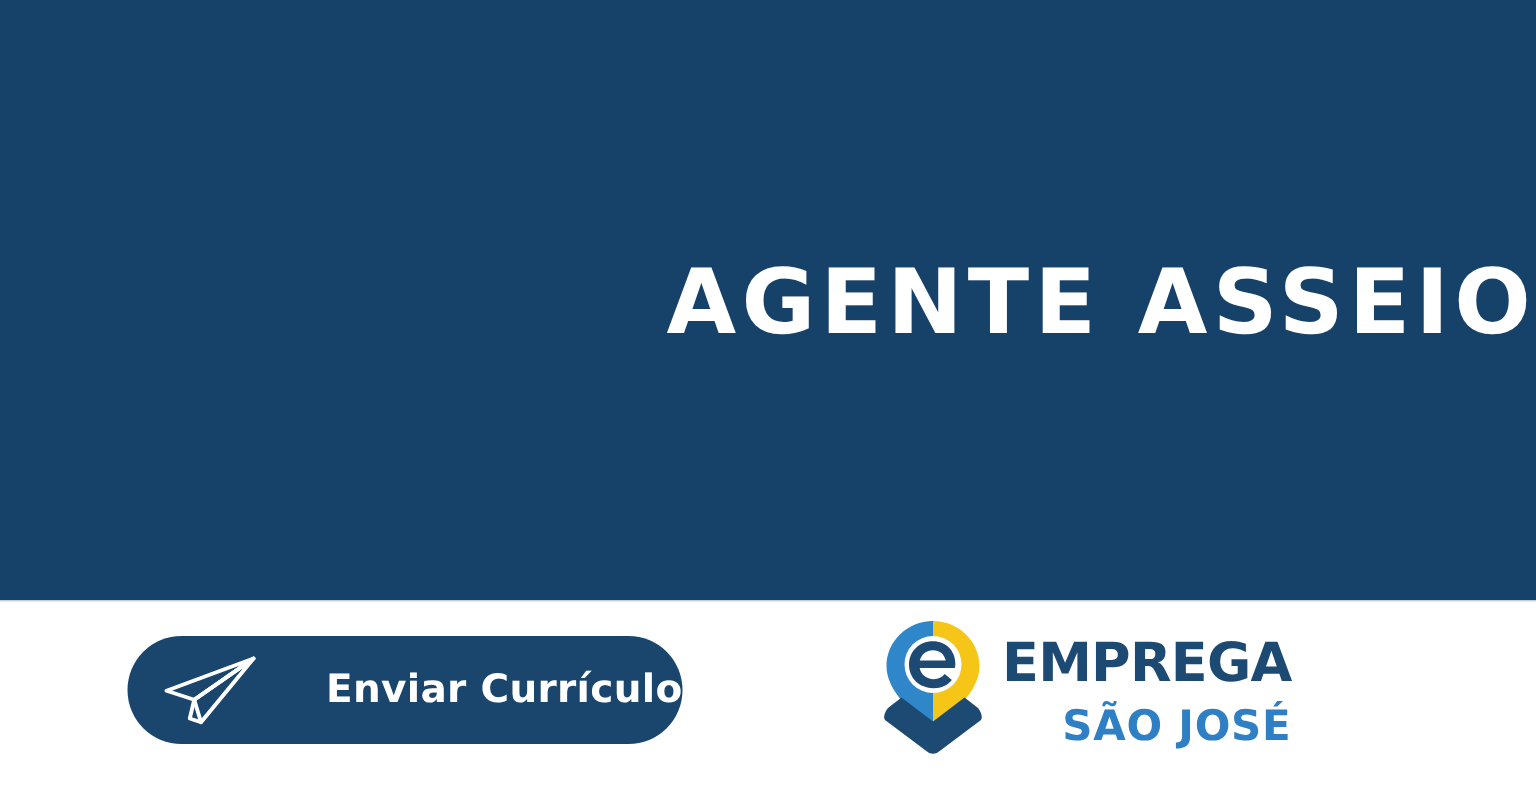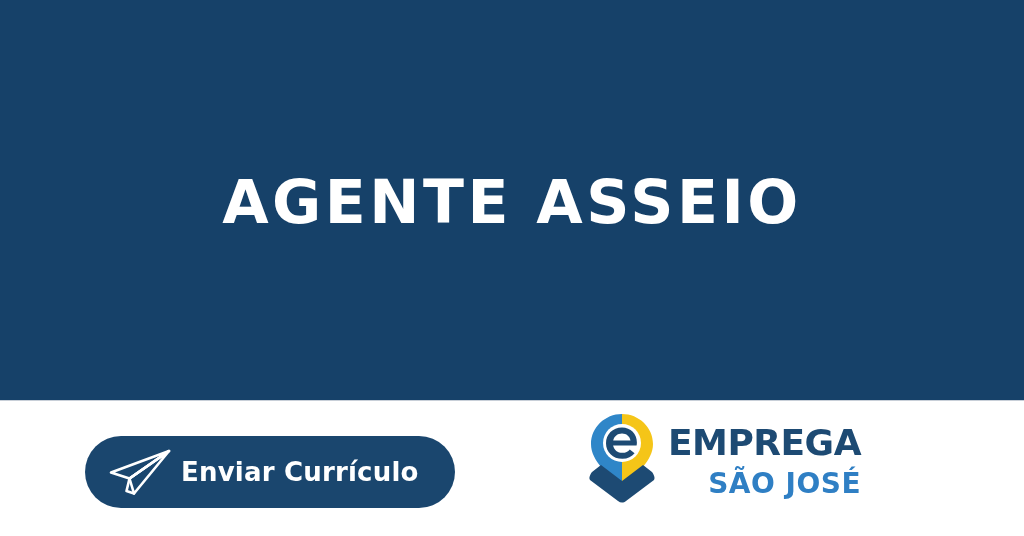--- a/index.html
+++ b/index.html
@@ -21,21 +21,21 @@
   
   .hero {
     position: absolute;
     left: 0;
     top: 0;
     width: 1024px;
     height: 400px;
     background: #164169;
     display: flex;
     flex-direction: column;
-    align-items: center;
+    align-items: flex-end;
     justify-content: center;
   }
   .hero-title {
     color: #ffffff;
     font-family: "DejaVu Sans", sans-serif;
     font-weight: bold;
     font-size: 60px;
     line-height: 94px;
     letter-spacing: 3.5px;
     text-align: center;
@@ -62,29 +62,29 @@
     width: 1024px;
     height: 1px;
     background: #9aa8b8;
     opacity: .55;
   }
 
   
   .cta-button {
     position: absolute;
     left: 85px;
-    top: 436px;
+    top: 424px;
     width: 370px;
     height: 72px;
     background: #1a466e;
     border: none;
     border-radius: 36px;
     display: flex;
     align-items: center;
-    justify-content: flex-start;
+    justify-content: space-between;
     padding: 0;
     cursor: pointer;
     box-sizing: border-box;
   }
   .cta-icon {
     width: 66px;
     height: 48px;
     margin-left: 22px;
     margin-right: 8px;
     flex: none;

